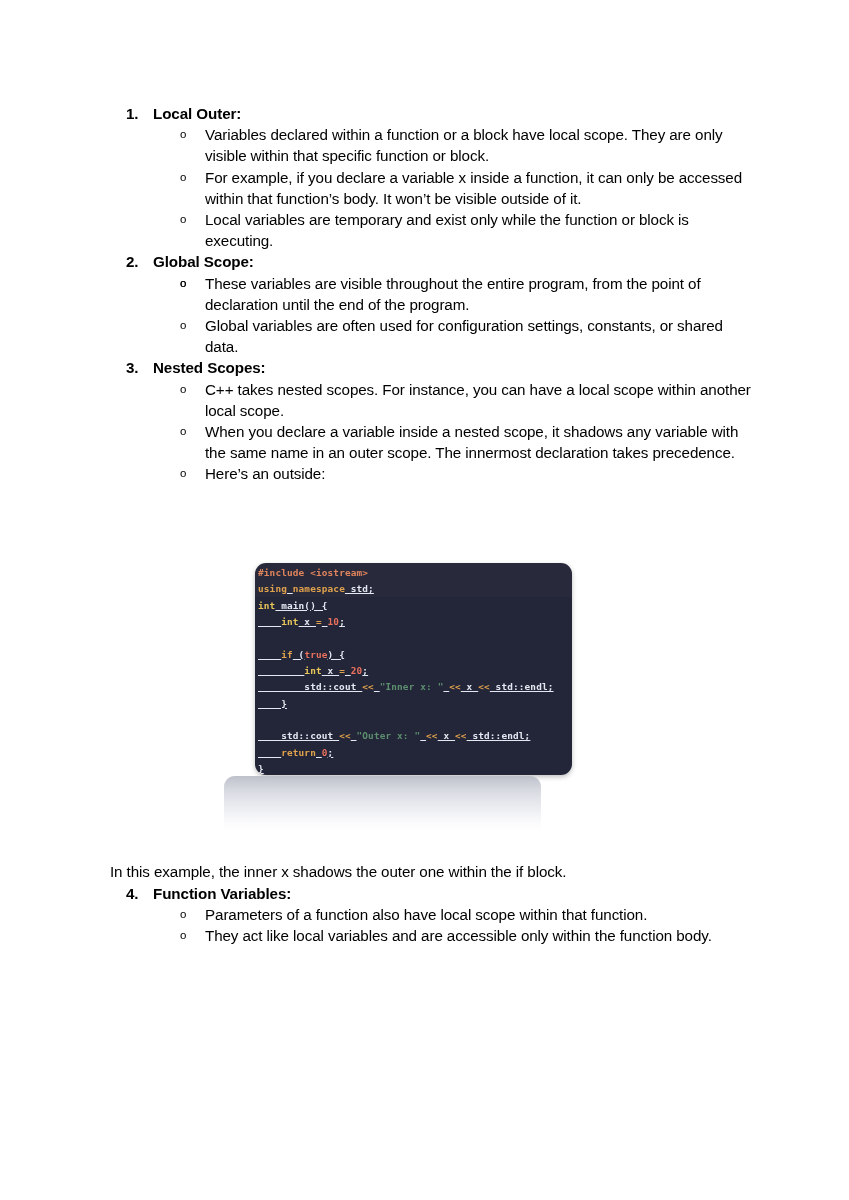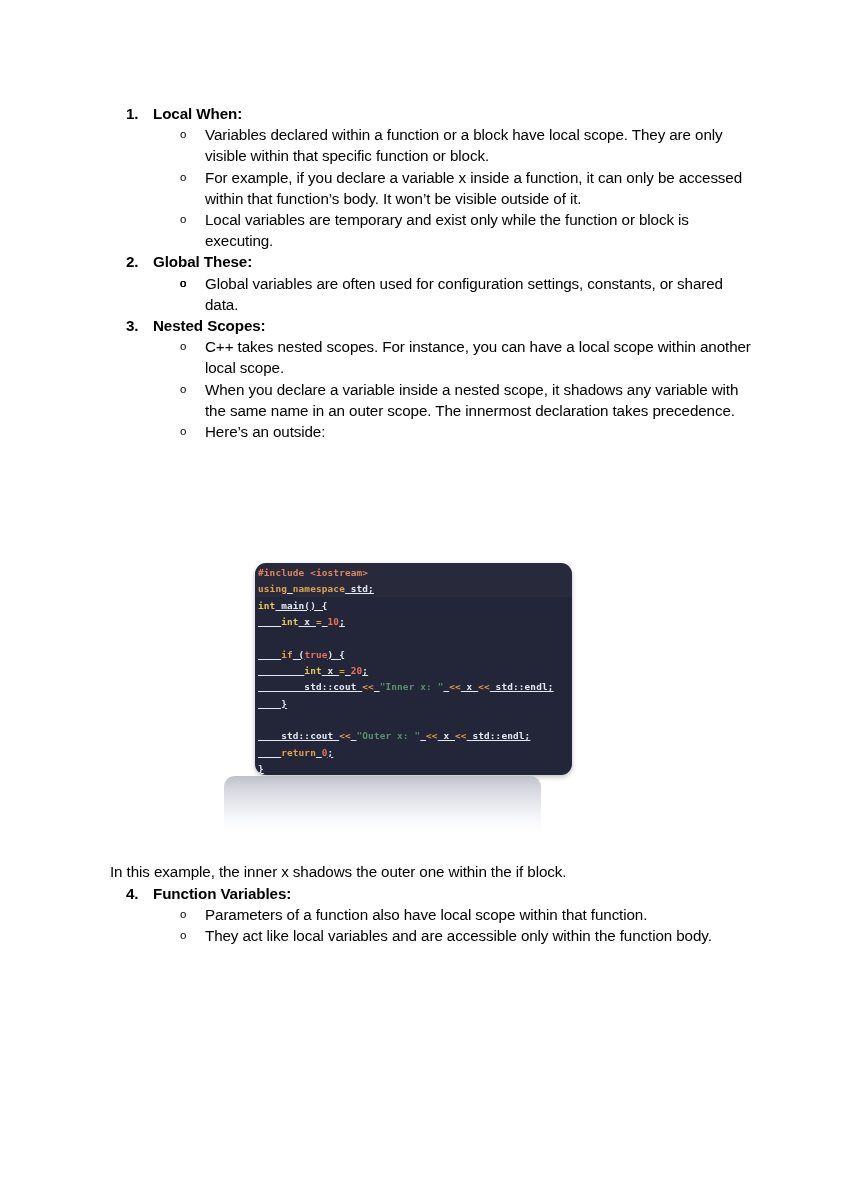--- a/index.html
+++ b/index.html
@@ -150,27 +150,27 @@
         #ffffff 100%);
     pointer-events: none;
   }
 </style>
 </head>
 <body>
 
 <div class="page">
 
   <div class="outline" id="outline-top" style="top:103px;">
-      <div class="lvl1"><span class="num">1.</span><span>Local When:</span></div>
+      <div class="lvl1"><span class="num">1.</span><span>Local Outer:</span></div>
       <div class="lvl2"><span class="obullet">o</span><span>Variables declared within a function or a block have local scope. They are only visible within that specific function or block.</span></div>
       <div class="lvl2"><span class="obullet">o</span><span>For example, if you declare a variable x inside a function, it can only be accessed within that function’s body. It won’t be visible outside of it.</span></div>
       <div class="lvl2"><span class="obullet">o</span><span>Local variables are temporary and exist only while the function or block is executing.</span></div>
-      <div class="lvl1"><span class="num">2.</span><span>Global These:</span></div>
+      <div class="lvl1"><span class="num">2.</span><span>Global Scope:</span></div>
       <div class="lvl2"><span class="obullet">o</span></div>
-      <div class="lvl2"><span class="obullet">o</span></div>
+      <div class="lvl2"><span class="obullet">o</span><span>These variables are visible throughout the entire program, from the point of declaration until the end of the program.</span></div>
       <div class="lvl2"><span class="obullet">o</span><span>Global variables are often used for configuration settings, constants, or shared data.</span></div>
       <div class="lvl1"><span class="num">3.</span><span>Nested Scopes:</span></div>
       <div class="lvl2"><span class="obullet">o</span><span>C++ takes nested scopes. For instance, you can have a local scope within another local scope.</span></div>
       <div class="lvl2"><span class="obullet">o</span><span>When you declare a variable inside a nested scope, it shadows any variable with the same name in an outer scope. The innermost declaration takes precedence.</span></div>
       <div class="lvl2"><span class="obullet">o</span><span>Here’s an outside:</span></div>
     </div>
 
   <div class="code-wrap">
     <div class="code-card">
       <div class="code-lines" id="code-lines"><span class="ln"><span class="t-pre">#include </span><span class="t-pre">&lt;iostream&gt;</span></span><span class="ln"><span class="t-kw">using</span><span class="t-plain"> </span><span class="t-kw">namespace</span><span class="t-plain"> std;</span></span><span class="ln"><span class="t-type">int</span><span class="t-plain"> main() {</span></span><span class="ln"><span class="t-plain">    </span><span class="t-type">int</span><span class="t-plain"> x </span><span class="t-pun">=</span><span class="t-plain"> </span><span class="t-lit">10</span><span class="t-plain">;</span></span><span class="ln">&nbsp;</span><span class="ln"><span class="t-plain">    </span><span class="t-kw">if</span><span class="t-plain"> (</span><span class="t-lit">true</span><span class="t-plain">) {</span></span><span class="ln"><span class="t-plain">        </span><span class="t-type">int</span><span class="t-plain"> x </span><span class="t-pun">=</span><span class="t-plain"> </span><span class="t-lit">20</span><span class="t-plain">;</span></span><span class="ln"><span class="t-plain">        std::cout </span><span class="t-pun">&lt;&lt;</span><span class="t-plain"> </span><span class="t-str">"Inner x: "</span><span class="t-plain"> </span><span class="t-pun">&lt;&lt;</span><span class="t-plain"> x </span><span class="t-pun">&lt;&lt;</span><span class="t-plain"> std::endl;</span></span><span class="ln"><span class="t-plain">    }</span></span><span class="ln">&nbsp;</span><span class="ln"><span class="t-plain">    std::cout </span><span class="t-pun">&lt;&lt;</span><span class="t-plain"> </span><span class="t-str">"Outer x: "</span><span class="t-plain"> </span><span class="t-pun">&lt;&lt;</span><span class="t-plain"> x </span><span class="t-pun">&lt;&lt;</span><span class="t-plain"> std::endl;</span></span><span class="ln"><span class="t-plain">    </span><span class="t-kw">return</span><span class="t-plain"> </span><span class="t-lit">0</span><span class="t-plain">;</span></span><span class="ln"><span class="t-plain">}</span></span></div>

